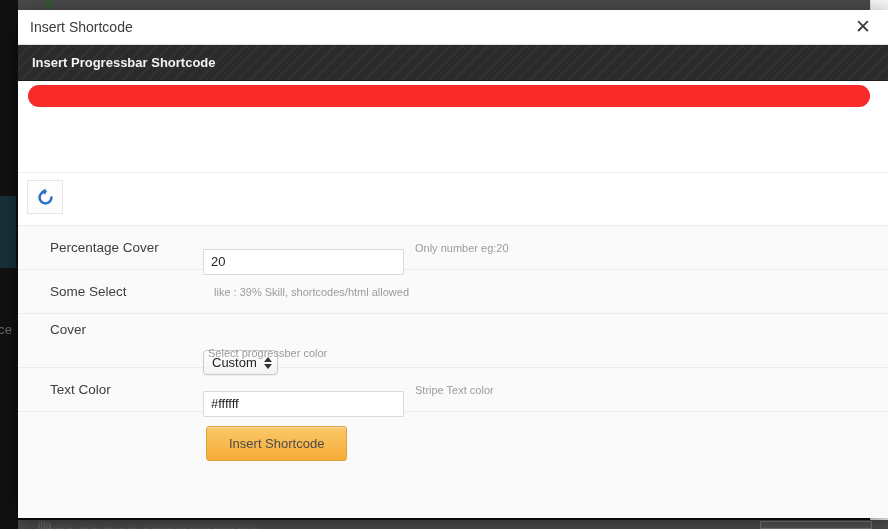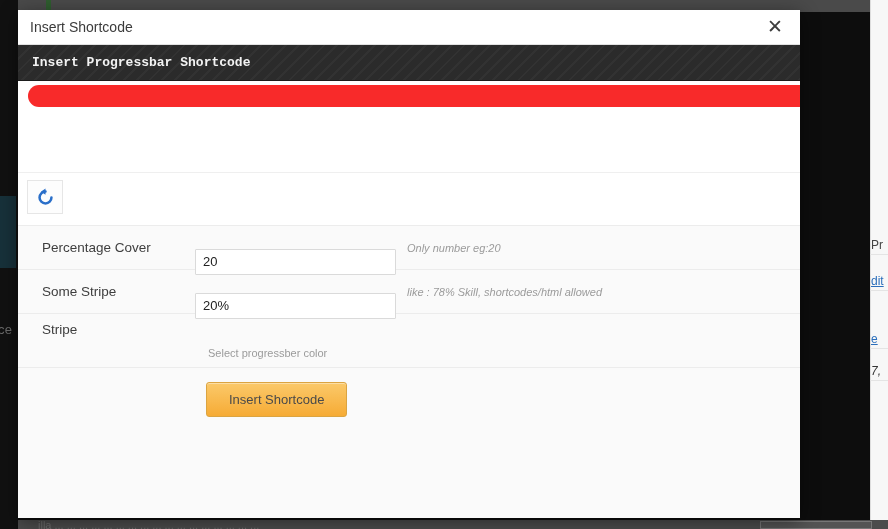--- a/index.html
+++ b/index.html
@@ -60,21 +60,21 @@
   }
   .bg-bottom-box {
     position: absolute; left: 760px; top: 521px; width: 112px; height: 8px;
     border: 1px solid #777; background: #545454;
   }
 
   
   #modal {
     position: absolute;
     left: 18px; top: 10px;
-    width: 782px; height: 508px;
+    width: 870px; height: 508px;
     background: #fff;
     box-shadow: 0 4px 18px rgba(0,0,0,.45);
     overflow: hidden;
   }
   .modal-titlebar {
     position: relative;
     height: 35px;
     background: #fff;
     border-bottom: 1px solid #e2e2e2;
   }
@@ -94,21 +94,20 @@
     position: relative;
     height: 36px;
     background-color: #2b2b2b;
     background-image: repeating-linear-gradient(
         -45deg,
         rgba(255,255,255,.035) 0px,
         rgba(255,255,255,.035) 2px,
         rgba(255,255,255,0) 2px,
         rgba(255,255,255,0) 9px);
     border-bottom: 1px solid #1d1d1d;
-    font-family: Liberation Mono, monospace;
   }
   .modal-subheader-title {
     position: absolute; left: 14px; top: 10px;
     font-size: 13px; font-weight: bold; color: #f2f2f2;
   }
 
   .preview-area {
     position: relative;
     height: 92px;
     background: #fff;
@@ -147,21 +146,21 @@
     border-top: 1px solid #ececec;
     padding: 0;
     height: 318px;
   }
   .form-row {
     position: relative;
     display: flex;
     align-items: center;
     height: 44px;
     border-bottom: 1px solid #ececec;
-    padding-left: 24px;
+    padding-left: 32px;
   }
   .form-row.tall { height: 54px; align-items: flex-start; padding-top: 8px; }
   .row-label {
     width: 153px;
     font-size: 13.5px;
     color: #3e3e3e;
     flex: 0 0 153px;
   }
   .row-field { flex: 0 0 201px; margin-top: 28px; }
   .text-input {
@@ -199,21 +198,20 @@
   .select-arrows i {
     display: block; width: 0; height: 0;
     border-left: 4px solid transparent;
     border-right: 4px solid transparent;
   }
   .select-arrows i.up { border-bottom: 5px solid #333; }
   .select-arrows i.down { border-top: 5px solid #333; }
 
   .row-help {
     font-size: 11px;
-    font-style: italic;
     color: #9b9b9b;
     margin-left: 11px;
   }
   .help-below {
     position: absolute;
     left: 190px; top: 33px;
     font-size: 11px; color: #9b9b9b;
   }
 
   .submit-row {
@@ -288,32 +286,45 @@
 
     <div class="form-row">
       <div class="row-label">Percentage Cover</div>
       <div class="row-field">
         <input class="text-input" type="text" value="20" style="">
       </div>
       <div class="row-help">Only number eg:20</div>
     </div>
 
     <div class="form-row">
-      <div class="row-label">Some Stripe</div>
+      <div class="row-label">Some Select</div>
+      <div class="row-help">like : 39% Skill, shortcodes/html allowed</div>
+    </div>
+
+    <div class="form-row tall">
+      <div class="row-label">Cover</div>
       <div class="row-field">
-        <input class="text-input" type="text" value="20%" style="">
+        <div class="select-wrap">
+          <div class="fake-select">Custom</div>
+          <span class="select-arrows">
+            <i class="up"></i>
+              <i class="down"></i>
+          </span>
+        </div>
       </div>
-      <div class="row-help">like : 78% Skill, shortcodes/html allowed</div>
-    </div>
-
-    <div class="form-row tall">
-      <div class="row-label">Stripe</div>
       <div class="help-below">Select progressber color</div>
     </div>
 
 
+    <div class="form-row">
+      <div class="row-label">Text Color</div>
+      <div class="row-field">
+        <input class="text-input" type="text" value="#ffffff" style="">
+      </div>
+      <div class="row-help">Stripe Text color</div>
+    </div>
 
     <div class="submit-row">
       <button class="submit-btn">Insert Shortcode</button>
     </div>
 
   </div>
 </div>
 
 </body></html>

